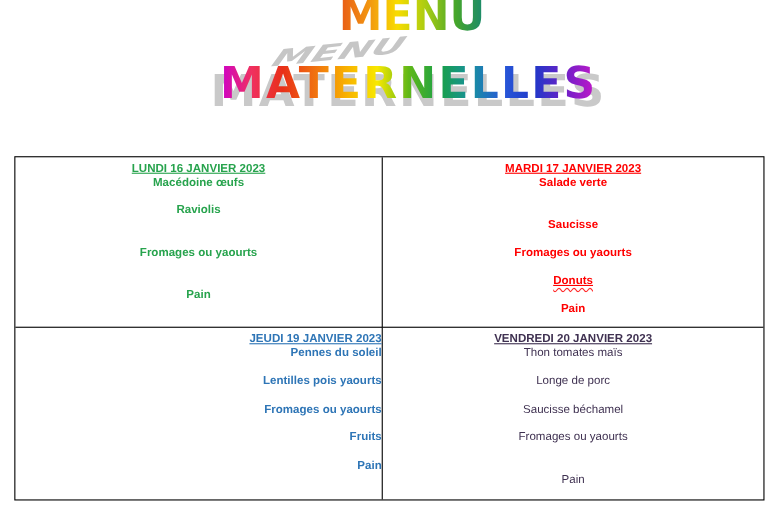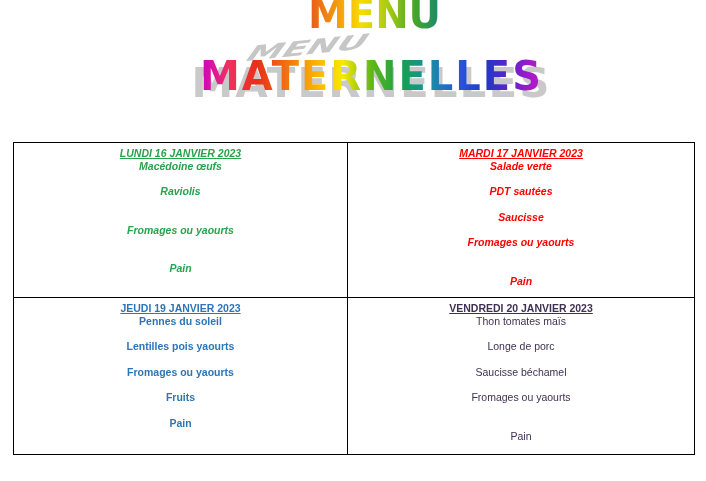--- a/index.html
+++ b/index.html
@@ -33,21 +33,21 @@
     position:absolute;left:13px;top:142px;width:680px;height:311px;
     border:1px solid #000;display:grid;
     grid-template-columns:334px 1fr;grid-template-rows:155px 1fr;
     background:#fff;
   }
   .cell{
     box-sizing:border-box;padding-top:4px;text-align:center;
     font-size:10.5px;line-height:12.75px;overflow:hidden;
   }
   .cell.c0, .cell.c2{border-right:1px solid #000;}
-  .cell.c0, .cell.c1{border-bottom:1px solid #000;font-style:italic;}
+  .cell.c0, .cell.c1{border-bottom:1px solid #000;}
   .cell-header{font-weight:bold;text-decoration:underline;}
   .line{min-height:12.75px;}
   .w-bold .line{font-weight:bold;}
   .w-normal .line{font-weight:normal;}
   .ul{text-decoration:underline;}
   .wavy{
     text-decoration:underline;text-decoration-style:wavy;
     text-decoration-color:#ff2a2a;text-decoration-thickness:1px;
     text-underline-offset:3px;
   }
@@ -79,31 +79,31 @@
           <div class="line">&nbsp;</div>
           <div class="line">&nbsp;</div>
           <div class="line">Pain</div>
         </div>
     </div>
     <div class="cell c1 w-bold" style="color: rgb(255, 0, 0);">
       <div class="cell-header">MARDI 17 JANVIER 2023 </div>
       <div class="cell-lines">
           <div class="line">Salade verte</div>
           <div class="line">&nbsp;</div>
-          <div class="line">PDT sautées</div>
           <div class="line">&nbsp;</div>
           <div class="line">Saucisse</div>
           <div class="line">&nbsp;</div>
           <div class="line">Fromages ou yaourts</div>
           <div class="line">&nbsp;</div>
+          <div class="line"><span class="ul"><span class="wavy">Donuts</span></span></div>
           <div class="line">&nbsp;</div>
           <div class="line">Pain</div>
         </div>
     </div>
-    <div class="cell c2 w-bold" style="color: rgb(46, 117, 182);">
+    <div class="cell c2 w-bold" style="color: rgb(46, 117, 182); text-align: right;">
       <div class="cell-header">JEUDI 19 JANVIER 2023</div>
       <div class="cell-lines">
           <div class="line">Pennes du soleil</div>
           <div class="line">&nbsp;</div>
           <div class="line">Lentilles pois yaourts</div>
           <div class="line">&nbsp;</div>
           <div class="line">Fromages ou yaourts</div>
           <div class="line">&nbsp;</div>
           <div class="line">Fruits</div>
           <div class="line">&nbsp;</div>

